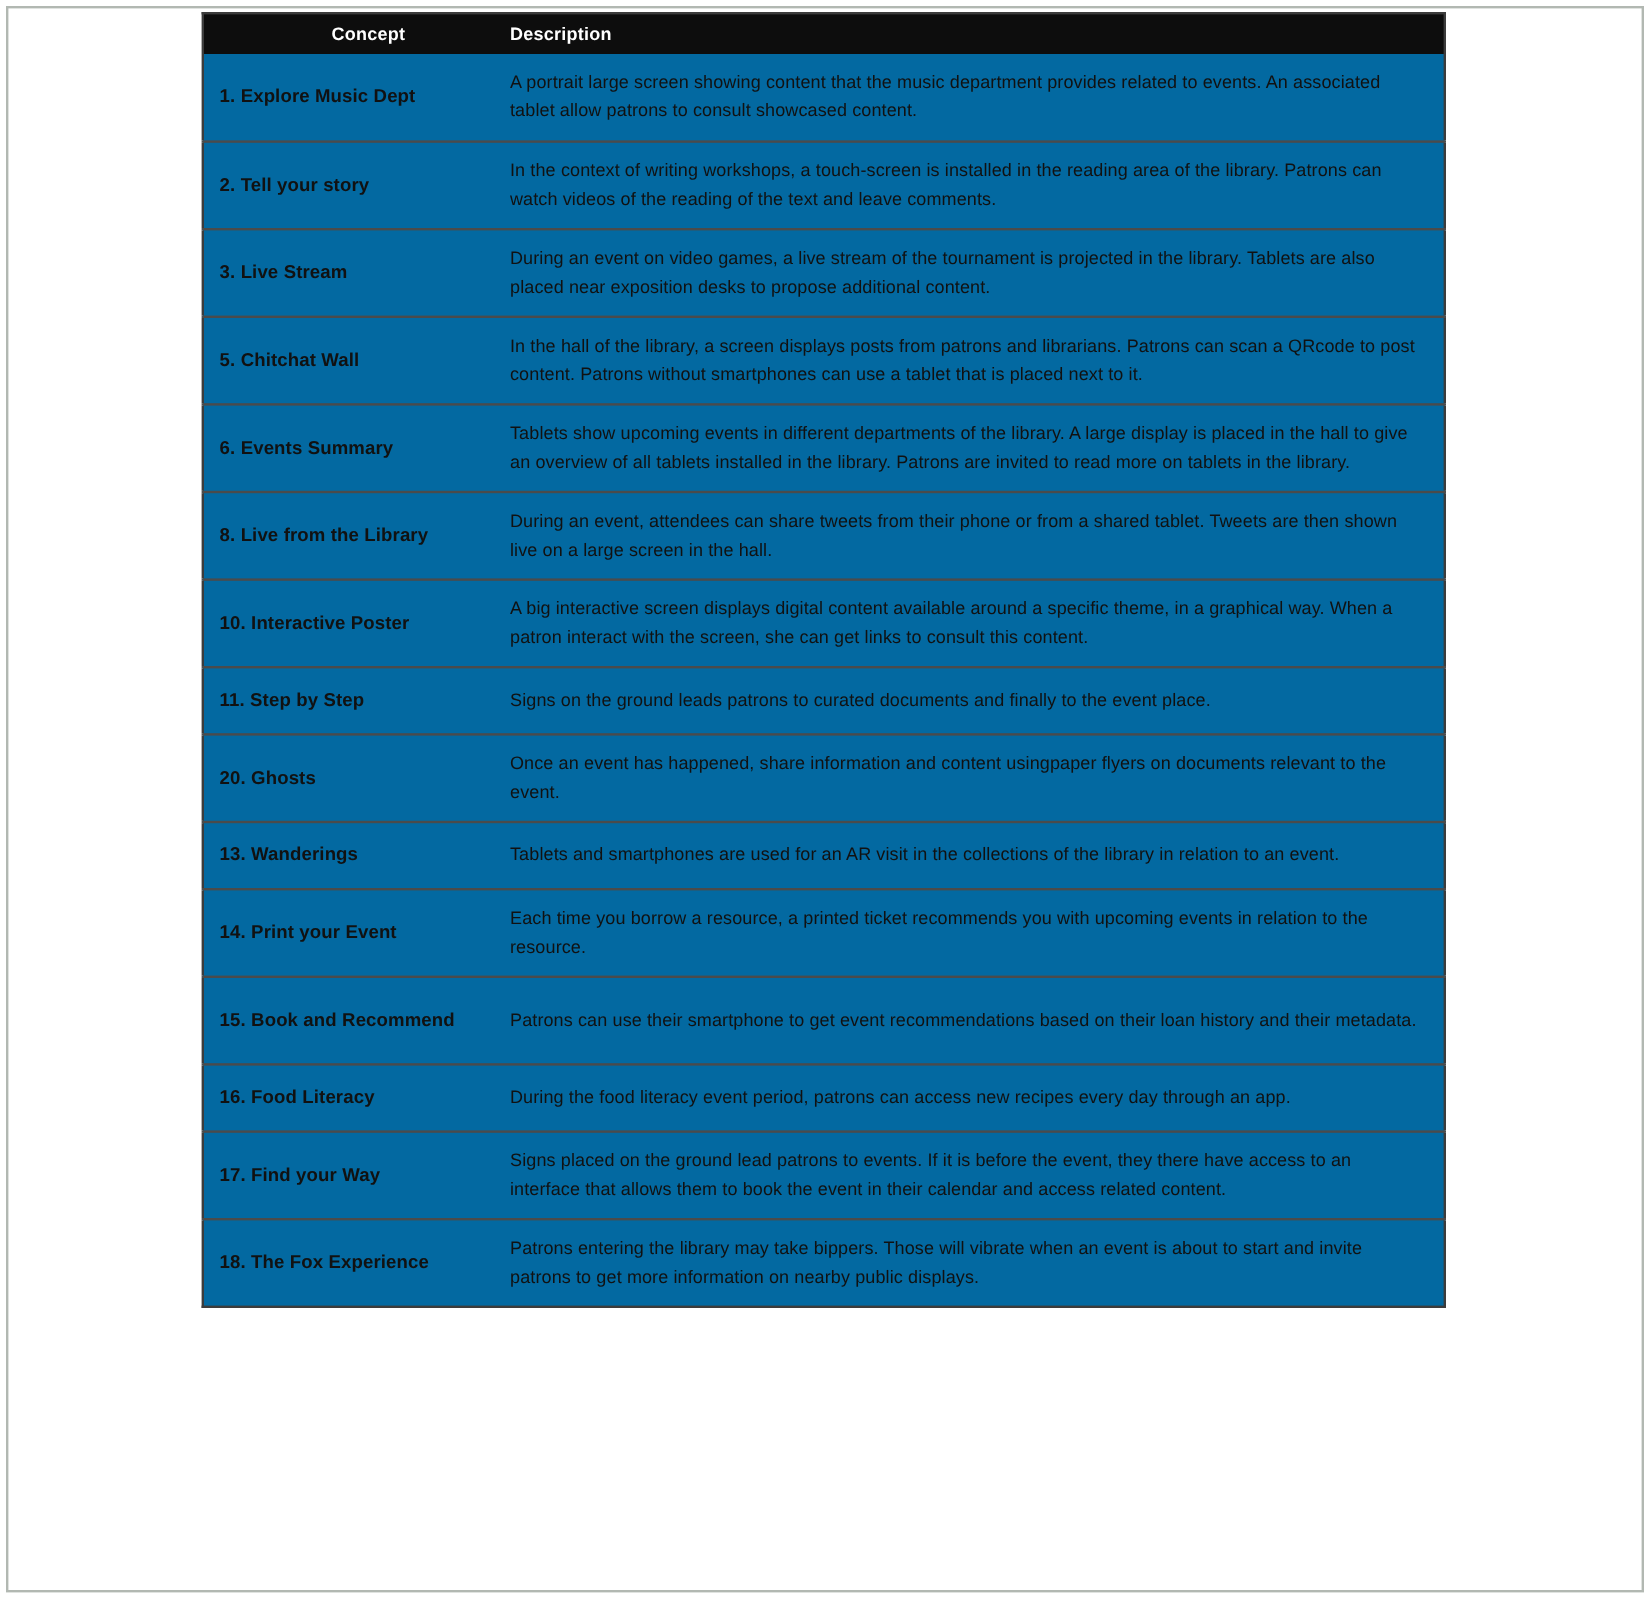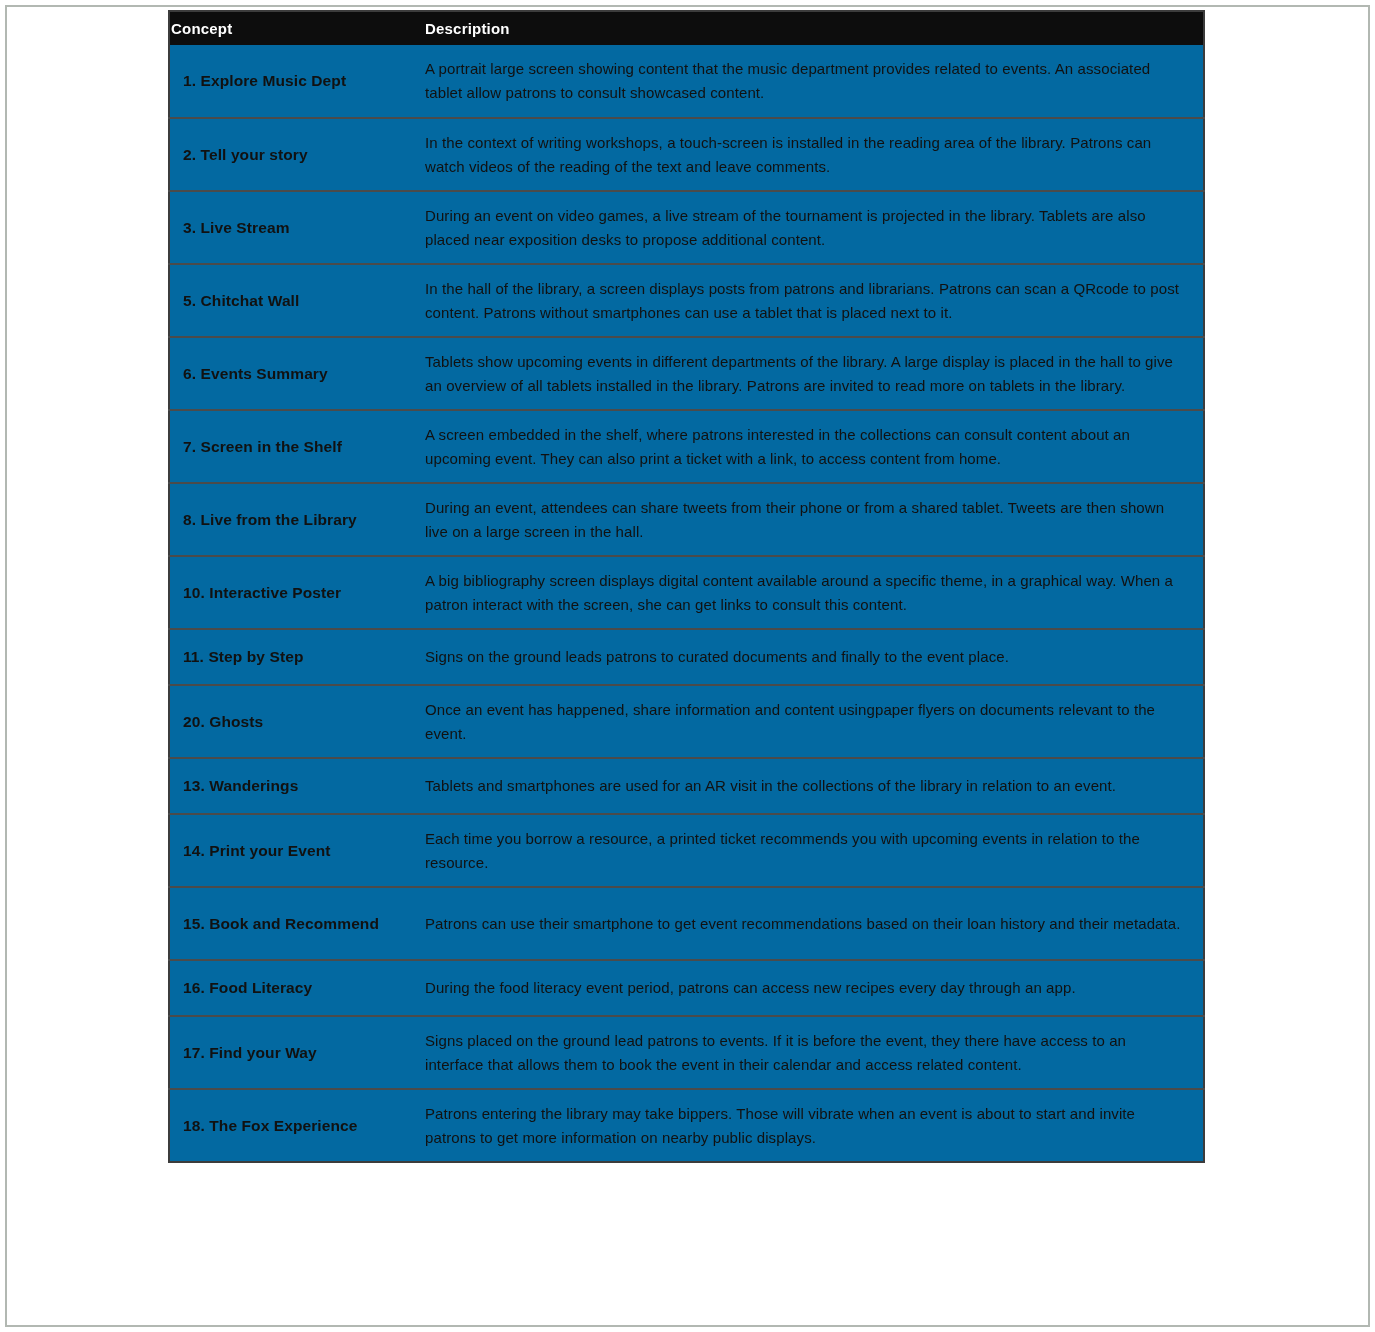--- a/index.html
+++ b/index.html
@@ -39,21 +39,21 @@
   }
   .concept-table th {
     color: #ffffff;
     font-weight: bold;
     font-size: 15px;
     text-align: left;
     vertical-align: middle;
     letter-spacing: 0.2px;
     padding: 0;
   }
-  .concept-table th.h-concept { padding-left: 1px; }
+  .concept-table th.h-concept { padding-left: 19px; text-align: center; }
   .concept-table th.h-desc    { padding-left: 0; }
 
   .concept-table tbody tr {
     height: 73px;
     background: #0369a1;
   }
   .concept-table tbody tr.single { height: 56px; }
   .concept-table tbody tr + tr td {
     border-top: 2px solid #4b4b4b;
   }
@@ -109,30 +109,26 @@
     </tr>
     <tr>
       <td class="c-concept">5. Chitchat Wall</td>
       <td class="c-desc">In the hall of the library, a screen displays posts from patrons and librarians. Patrons can scan a QRcode to post content. Patrons without smartphones can use a tablet that is placed next to it.</td>
     </tr>
     <tr>
       <td class="c-concept">6. Events Summary</td>
       <td class="c-desc">Tablets show upcoming events in different departments of the library. A large display is placed in the hall to give an overview of all tablets installed in the library. Patrons are invited to read more on tablets in the library.</td>
     </tr>
     <tr>
-      <td class="c-concept">7. Screen in the Shelf</td>
-      <td class="c-desc">A screen embedded in the shelf, where patrons interested in the collections can consult content about an upcoming event. They can also print a ticket with a link, to access content from home.</td>
-    </tr>
-    <tr>
       <td class="c-concept">8. Live from the Library</td>
       <td class="c-desc">During an event, attendees can share tweets from their phone or from a shared tablet. Tweets are then shown live on a large screen in the hall.</td>
     </tr>
     <tr>
       <td class="c-concept">10. Interactive Poster</td>
-      <td class="c-desc">A big bibliography screen displays digital content available around a specific theme, in a graphical way. When a patron interact with the screen, she can get links to consult this content.</td>
+      <td class="c-desc">A big interactive screen displays digital content available around a specific theme, in a graphical way. When a patron interact with the screen, she can get links to consult this content.</td>
     </tr>
     <tr class="single">
       <td class="c-concept">11. Step by Step</td>
       <td class="c-desc">Signs on the ground leads patrons to curated documents and finally to the event place.</td>
     </tr>
     <tr>
       <td class="c-concept">20. Ghosts</td>
       <td class="c-desc">Once an event has happened, share information and content usingpaper flyers on documents relevant to the event.</td>
     </tr>
     <tr class="single">

